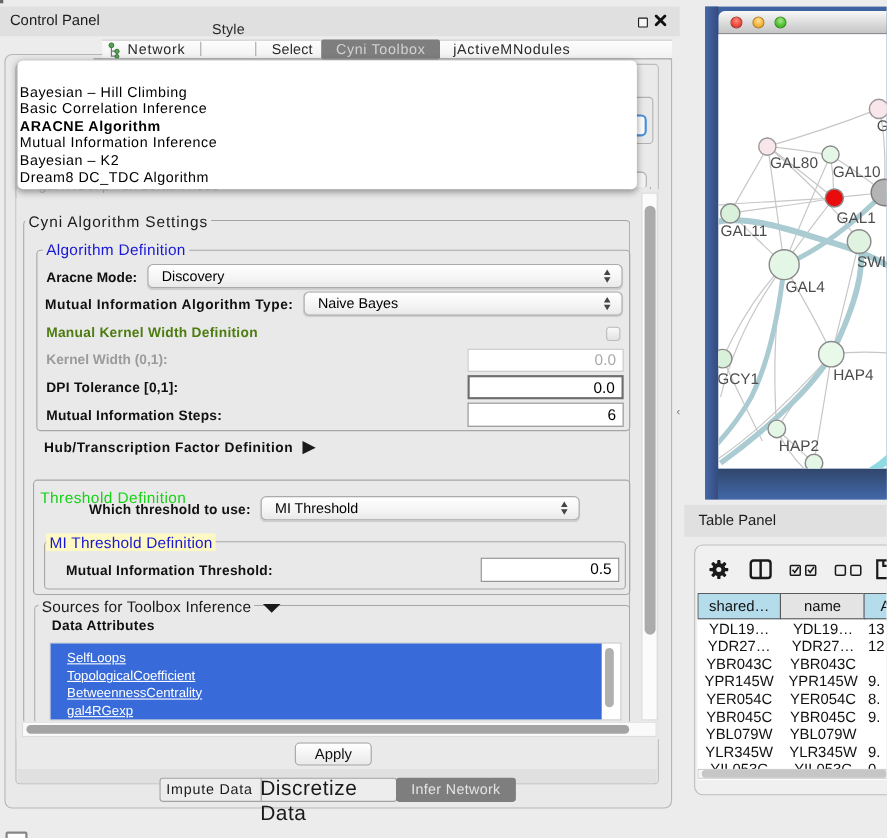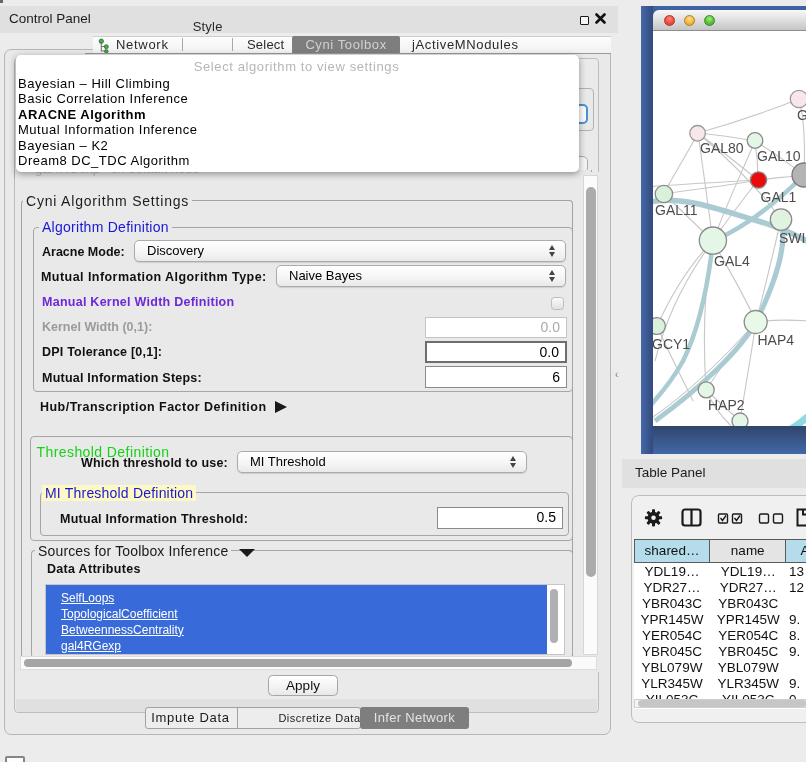--- a/index.html
+++ b/index.html
@@ -78,21 +78,21 @@
         <span class="ct">Discovery</span>
         <span class="arr"></span>
       </div>
 
   <div class="abs b" style="left:41px;top:269.5px;font-size:12.5px;letter-spacing:0.45px;color:#111;">Mutual Information Algorithm Type:</div>
   <div class="combo abs" style="left:276px;top:265px;width:290px;">
         <span class="ct">Naive Bayes</span>
         <span class="arr"></span>
       </div>
 
-  <div class="abs b" style="left:42px;top:294.5px;font-size:12.5px;letter-spacing:0.26px;color:#6d28d9;">Manual Kernel Width Definition</div>
+  <div class="abs b" style="left:42px;top:294.5px;font-size:12.5px;letter-spacing:0.26px;color:#4d7c0f;">Manual Kernel Width Definition</div>
   <div class="abs" style="left:551px;top:296.5px;width:13px;height:13px;border:1px solid #bcbcbc;border-radius:3.5px;background:linear-gradient(#fafafa,#e2e2e2);box-sizing:border-box;"></div>
 
   <div class="abs b" style="left:42px;top:319.5px;font-size:12.5px;letter-spacing:0px;color:#9b9b9b;">Kernel Width (0,1):</div>
   <div class="abs" style="left:425px;top:317px;width:142px;height:21px;border:1px solid #c4c4c4;background:#fff;box-sizing:border-box;font-size:14px;color:#a9a9a9;text-align:right;line-height:19px;padding-right:6px;">0.0</div>
 
   <div class="abs b" style="left:42px;top:345px;font-size:12.5px;letter-spacing:0.22px;color:#111;">DPI Tolerance [0,1]:</div>
   <div class="abs" style="left:425px;top:340.5px;width:142px;height:22.5px;border:2px solid #6e6e6e;background:#fff;box-sizing:border-box;font-size:14px;color:#000;text-align:right;line-height:19px;padding-right:6px;">0.0</div>
 
   <div class="abs b" style="left:42px;top:370.5px;font-size:12.5px;letter-spacing:0.23px;color:#111;">Mutual Information Steps:</div>
   <div class="abs" style="left:425px;top:365.5px;width:142px;height:22.5px;border:1.5px solid #8a8a8a;background:#fff;box-sizing:border-box;font-size:14px;color:#000;text-align:right;line-height:20px;padding-right:6px;">6</div>
@@ -128,25 +128,24 @@
   </div>
 
   <div class="abs" style="left:20px;top:656px;width:577px;height:14px;background:#fafafa;border:1px solid #dcdcdc;box-sizing:border-box;"></div>
   <div class="abs" style="left:24px;top:658.5px;width:548px;height:8px;background:#a4a4a4;border-radius:4px;"></div>
 
   <div class="abs" style="left:268px;top:675px;width:70px;height:20.5px;border:1px solid #a6a6a6;border-radius:4.5px;background:linear-gradient(#ffffff,#e9e9e9);box-sizing:border-box;text-align:center;line-height:19px;font-size:13.5px;color:#111;">Apply</div>
 
   <div class="abs" style="left:144.5px;top:706.5px;width:216px;height:22px;border:1px solid #a2a2a2;border-radius:3px;background:#ededed;box-sizing:border-box;"></div>
   <div class="abs" style="left:236.5px;top:706.5px;width:1px;height:22px;background:#a2a2a2;"></div>
   <div class="abs" style="left:144.5px;top:706.5px;width:92px;height:22px;line-height:22px;text-align:center;font-size:13px;letter-spacing:0.7px;color:#1a1a1a;">Impute Data</div>
-  <div class="abs" style="left:236.5px;top:706.5px;width:124px;height:22px;line-height:22px;text-align:right;font-size:11px;letter-spacing:0.5px;color:#1a1a1a;">Discretize Data</div>
+  <div class="abs" style="left:236.5px;top:706.5px;width:124px;height:22px;line-height:22px;text-align:left;font-size:19px;letter-spacing:0.5px;color:#1a1a1a;">Discretize Data</div>
   <div class="abs" style="left:359.7px;top:706.5px;width:109.4px;height:22px;border-radius:3px;background:#7e7e7e;line-height:22px;text-align:center;font-size:13px;letter-spacing:0.3px;color:#e3e3e3;">Infer Network</div>
 
   <div class="abs" style="left:16px;top:55px;width:563px;height:117px;background:#ffffff;border-radius:5px;box-shadow:0 2px 7px rgba(0,0,0,0.4);"></div>
-  <div class="abs" style="left:16px;top:59px;width:561px;height:15px;text-align:center;font-size:13px;letter-spacing:0.6px;color:#b6b6b6;">Select algorithm to view settings</div>
   <div class="abs" style="left:18px;top:75.5px;width:550px;font-size:13px;letter-spacing:0.5px;color:#000;line-height:15.5px;">
     Bayesian – Hill Climbing<br>
     Basic Correlation Inference<br>
     <span class="b">ARACNE Algorithm</span><br>
     Mutual Information Inference<br>
     Bayesian – K2<br>
     Dream8 DC_TDC Algorithm
   </div>
 
   <div class="abs" style="left:615px;top:369px;font-size:10px;color:#777;">‹</div>

